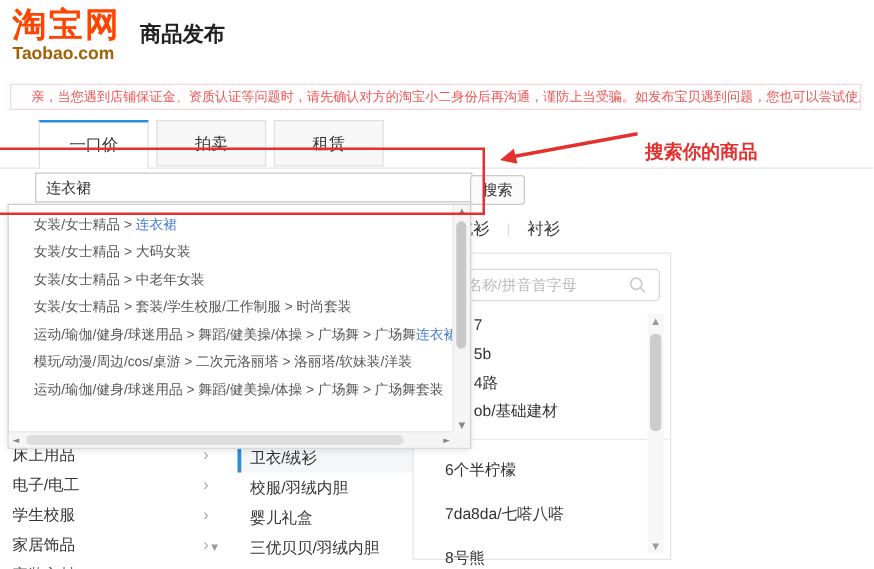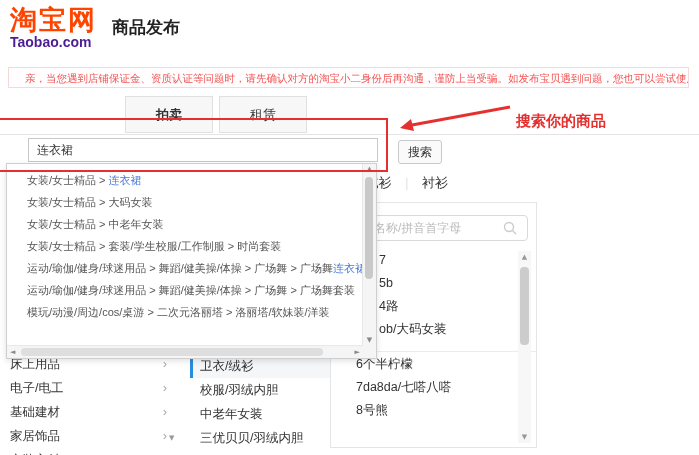--- a/index.html
+++ b/index.html
@@ -3,41 +3,41 @@
 <meta charset="utf-8">
 <style>
   html,body{margin:0;padding:0;background:#fff;}
   body{width:699px;height:455px;overflow:hidden;position:relative;
        font-family:"Liberation Sans","DejaVu Sans",sans-serif;}
 
   
   .header{position:absolute;left:0;top:0;width:699px;height:58px;background:#fff;}
   .logo{position:absolute;left:10px;top:6px;cursor:pointer;}
   .logo-cn{font-size:27px;font-weight:bold;color:#ff4400;line-height:29px;letter-spacing:2px;}
-  .logo-en{font-size:14px;font-weight:bold;color:#4c1d95;line-height:15px;}
+  .logo-en{font-size:14px;font-weight:bold;color:#a16207;line-height:15px;}
   .page-title{position:absolute;left:100px;top:16px;font-size:17px;color:#222;font-weight:600;margin-left:12px;}
 
   
   .notice{position:absolute;left:8px;top:67px;width:681px;height:21px;line-height:20px;
           border:1px solid #f3d9d9;background:#fffdfd;color:#f25555;font-size:10.5px;
           padding-left:16px;box-sizing:border-box;white-space:nowrap;overflow:hidden;}
 
   
   .tabbar{position:absolute;left:0;top:96px;width:699px;height:38px;border-bottom:1px solid #e4e4e4;}
   .tab{position:absolute;top:0;height:37px;width:88px;line-height:35px;text-align:center;
        font-size:13px;color:#333;background:#f7f7f7;border:1px solid #e0e0e0;
        box-sizing:border-box;cursor:pointer;}
-  .tab.t0{left:31px;} .tab.t1{left:125px;font-weight:bold;} .tab.t2{left:219px;}
+  .tab.t0{left:31px;} .tab.t1{left:125px;} .tab.t2{left:219px;}
   .tab.active{background:#fff;border-top:2px solid #2a8cdd;border-bottom:none;height:39px;z-index:2;}
 
   
   .search-input{position:absolute;left:28px;top:138px;width:350px;height:24px;border:1px solid #c9c9c9;
        font-size:12px;color:#333;padding:0 8px;box-sizing:border-box;outline:none;
        font-family:"Liberation Sans","DejaVu Sans",sans-serif;}
-  .search-btn{position:absolute;left:398px;top:140px;width:44px;height:24px;background:#fafafa;
+  .search-btn{position:absolute;left:376px;top:140px;width:44px;height:24px;background:#fafafa;
        border:1px solid #c9c9c9;border-radius:3px;font-size:12px;color:#333;cursor:pointer;
        font-family:"Liberation Sans","DejaVu Sans",sans-serif;}
 
   
   .cat-layer{position:absolute;inset:0;z-index:1;}
   .breadcrumb{position:absolute;left:336px;top:174px;font-size:13px;color:#333;white-space:nowrap;}
   .breadcrumb .bc-div{color:#ddd;margin:0 10px;font-size:12px;}
   .breadcrumb .bc-link{cursor:pointer;}
 
   .col-left{position:absolute;left:10px;top:352px;width:165px;}
@@ -61,21 +61,21 @@
   .bp-search{position:absolute;left:10px;top:12px;width:187px;height:26px;border:1px solid #d9d9d9;
        border-radius:4px;font-size:12px;color:#666;padding:0 26px 0 8px;box-sizing:border-box;outline:none;
        font-family:"Liberation Sans","DejaVu Sans",sans-serif;}
   .bp-search::placeholder{color:#bbb;}
   .bp-search-icon{position:absolute;left:172px;top:18px;width:14px;height:14px;}
   .bp-list-top{position:absolute;left:0;top:46px;right:20px;}
   .bp-list-bottom{position:absolute;left:0;top:150px;right:20px;}
   .bp-row{height:23px;line-height:23px;font-size:12.5px;color:#333;white-space:nowrap;
        overflow:hidden;cursor:pointer;}
   .bp-list-top .bp-row{padding-left:48px;}
-  .bp-list-bottom .bp-row{padding-left:25px;}
+  .bp-list-bottom .bp-row{padding-left:25px;margin-top:12px;}
   .bp-divider{position:absolute;left:0;right:0;top:148px;border-top:1px solid #ececec;}
   .bp-scroll{position:absolute;right:5px;top:48px;width:13px;height:192px;background:#f7f7f7;cursor:pointer;}
   .bp-scroll .arr{display:block;text-align:center;font-size:7px;color:#999;height:12px;line-height:12px;
        font-family:"DejaVu Sans",sans-serif;}
   .bp-scroll .arr.bottom{position:absolute;bottom:0;left:0;right:0;}
   .bp-scroll .thumb{position:absolute;left:2px;top:16px;width:9px;height:78px;background:#ccc;border-radius:4px;}
 
   
   .dropdown{position:absolute;left:6px;top:163px;width:371px;height:196px;background:#fff;
        border:1px solid #cfcfcf;box-shadow:0 2px 6px rgba(0,0,0,.12);box-sizing:border-box;z-index:5;}
@@ -112,20 +112,21 @@
     <div class="logo-en">Taobao.com</div>
   </div>
   <div class="page-title">商品发布</div>
 </div>
 
 <div class="notice">
   <span>亲，当您遇到店铺保证金、资质认证等问题时，请先确认对方的淘宝小二身份后再沟通，谨防上当受骗。如发布宝贝遇到问题，您也可以尝试使用咨询万象客服来解决哦。</span>
 </div>
 
 <div class="tabbar">
+  <div class="tab t0 active">一口价</div>
   <div class="tab t1">拍卖</div>
   <div class="tab t2">租赁</div>
 </div>
 
 <input class="search-input" value="连衣裙" style="">
 <button class="search-btn">搜索</button>
 
 <div class="cat-layer">
   <div class="breadcrumb">
     <span class="bc-link">卫衣/绒衫</span>
@@ -136,21 +137,21 @@
   <div class="col-left">
     <div class="row">
       <span>床上用品</span>
       <span class="chev">›</span>
     </div>
     <div class="row">
       <span>电子/电工</span>
       <span class="chev">›</span>
     </div>
     <div class="row">
-      <span>基础建材</span>
+      <span>学生校服</span>
       <span class="chev">›</span>
     </div>
     <div class="row">
       <span>家居饰品</span>
       <span class="chev">›</span>
     </div>
     <div class="row">
       <span>家装主材</span>
       <span class="chev">›</span>
     </div>
@@ -160,21 +161,21 @@
   <div class="col-mid">
     <div class="row active">
       <span>卫衣/绒衫</span>
       <span class="chev">›</span>
     </div>
     <div class="row">
       <span>校服/羽绒内胆</span>
       <span class="chev">›</span>
     </div>
     <div class="row">
-      <span>中老年女装</span>
+      <span>婴儿礼盒</span>
       <span class="chev">›</span>
     </div>
     <div class="row">
       <span>三优贝贝/羽绒内胆</span>
       <span class="chev">›</span>
     </div>
   </div>
   <div class="mid-scroll">
     <div class="thumb"></div>
   </div>
@@ -183,21 +184,21 @@
   <div class="brand-panel">
     <input class="bp-search" placeholder="品牌名称/拼音首字母" style="">
     <svg class="bp-search-icon" viewBox="0 0 14 14">
       <circle cx="6" cy="6" r="4.5" fill="none" stroke="#ccc" stroke-width="1.4"></circle>
       <line x1="9.5" y1="9.5" x2="13" y2="13" stroke="#ccc" stroke-width="1.4"></line>
     </svg>
     <div class="bp-list-top">
       <div class="bp-row">7</div>
       <div class="bp-row">5b</div>
       <div class="bp-row">4路</div>
-      <div class="bp-row">ob/大码女装</div>
+      <div class="bp-row">ob/基础建材</div>
     </div>
     <div class="bp-divider"></div>
     <div class="bp-list-bottom">
       <div class="bp-row">6个半柠檬</div>
       <div class="bp-row">7da8da/七嗒八嗒</div>
       <div class="bp-row">8号熊</div>
     </div>
     <div class="bp-scroll">
       <span class="arr">▲</span>
       <div class="thumb"></div>
@@ -217,24 +218,24 @@
     <div class="dd-item">
       <span class="pre">女装/女士精品 &gt; 中老年女装</span><span class="hl"></span>
     </div>
     <div class="dd-item">
       <span class="pre">女装/女士精品 &gt; 套装/学生校服/工作制服 &gt; 时尚套装</span><span class="hl"></span>
     </div>
     <div class="dd-item">
       <span class="pre">运动/瑜伽/健身/球迷用品 &gt; 舞蹈/健美操/体操 &gt; 广场舞 &gt; 广场舞</span><span class="hl">连衣裙</span>
     </div>
     <div class="dd-item">
+      <span class="pre">模玩/动漫/周边/cos/桌游 &gt; 二次元洛丽塔 &gt; 洛丽塔/软妹装/洋装</span><span class="hl"></span>
+    </div>
+    <div class="dd-item">
       <span class="pre">运动/瑜伽/健身/球迷用品 &gt; 舞蹈/健美操/体操 &gt; 广场舞 &gt; 广场舞套装</span><span class="hl"></span>
-    </div>
-    <div class="dd-item">
-      <span class="pre">模玩/动漫/周边/cos/桌游 &gt; 二次元洛丽塔 &gt; 洛丽塔/软妹装/洋装</span><span class="hl"></span>
     </div>
   </div>
   <div class="dd-vscroll">
     <span class="arr">▲</span>
     <div class="thumb"></div>
     <span class="arr bottom">▼</span>
   </div>
   <div class="dd-hscroll">
     <span class="arr left">◄</span>
     <div class="thumb"></div>

